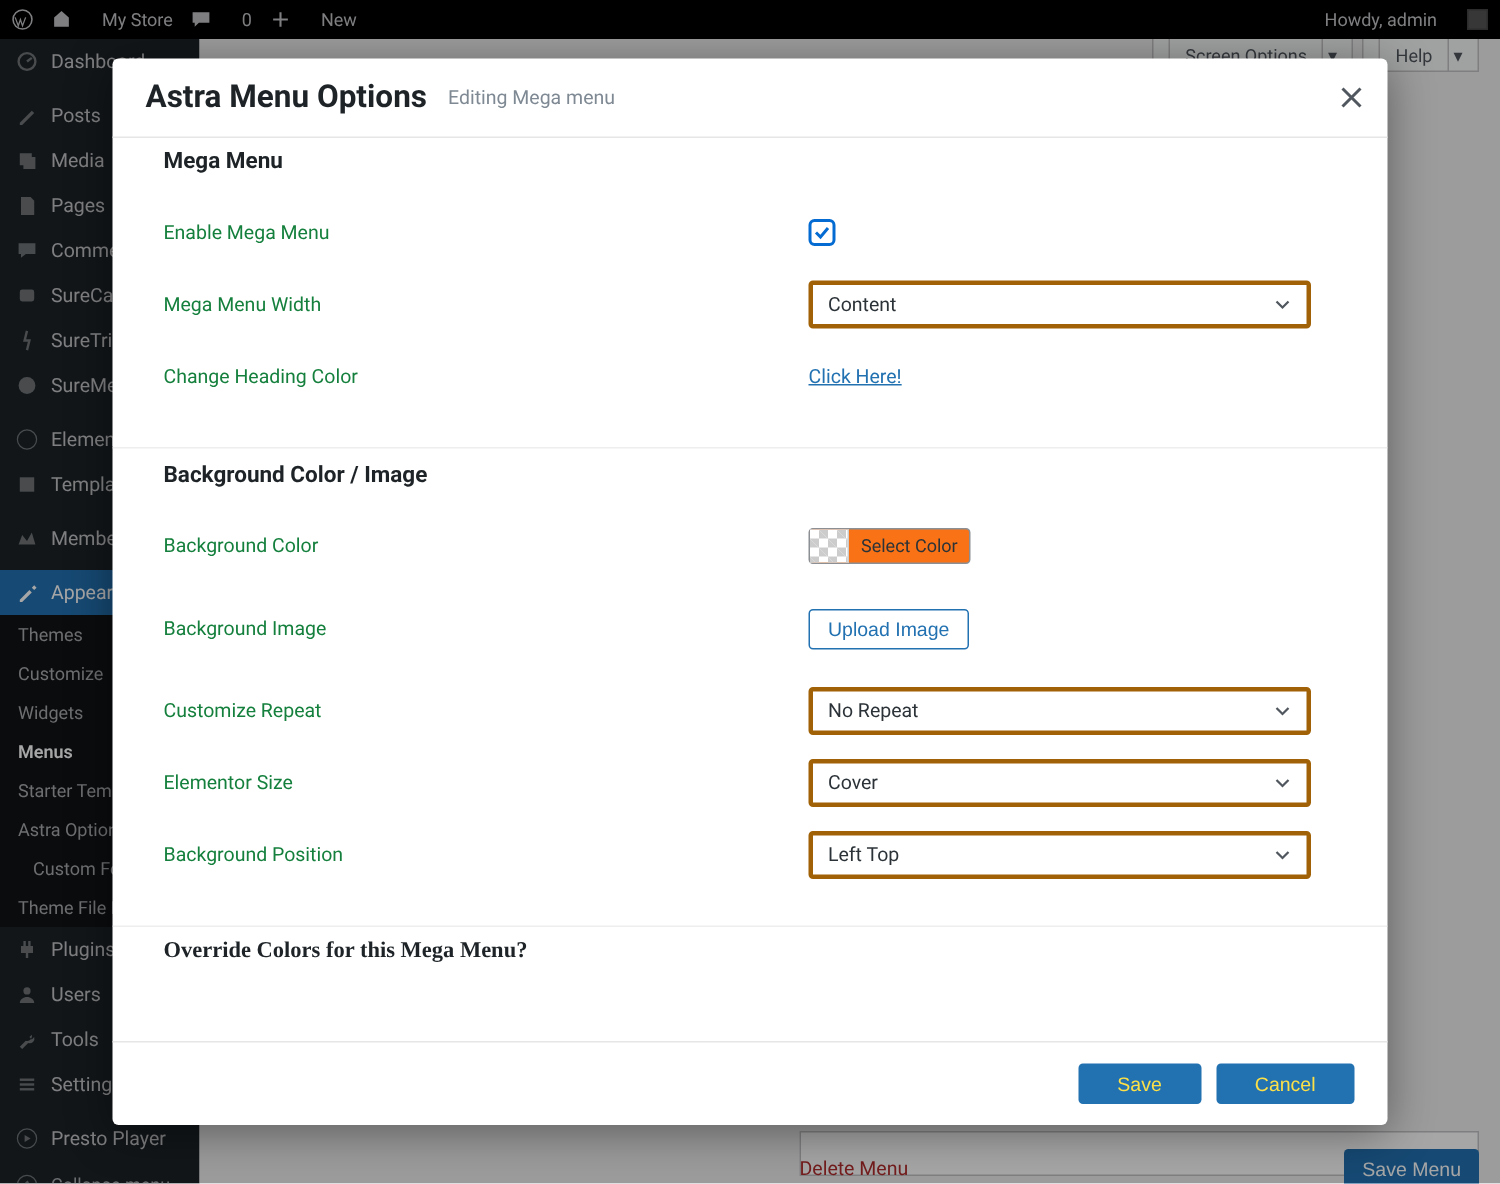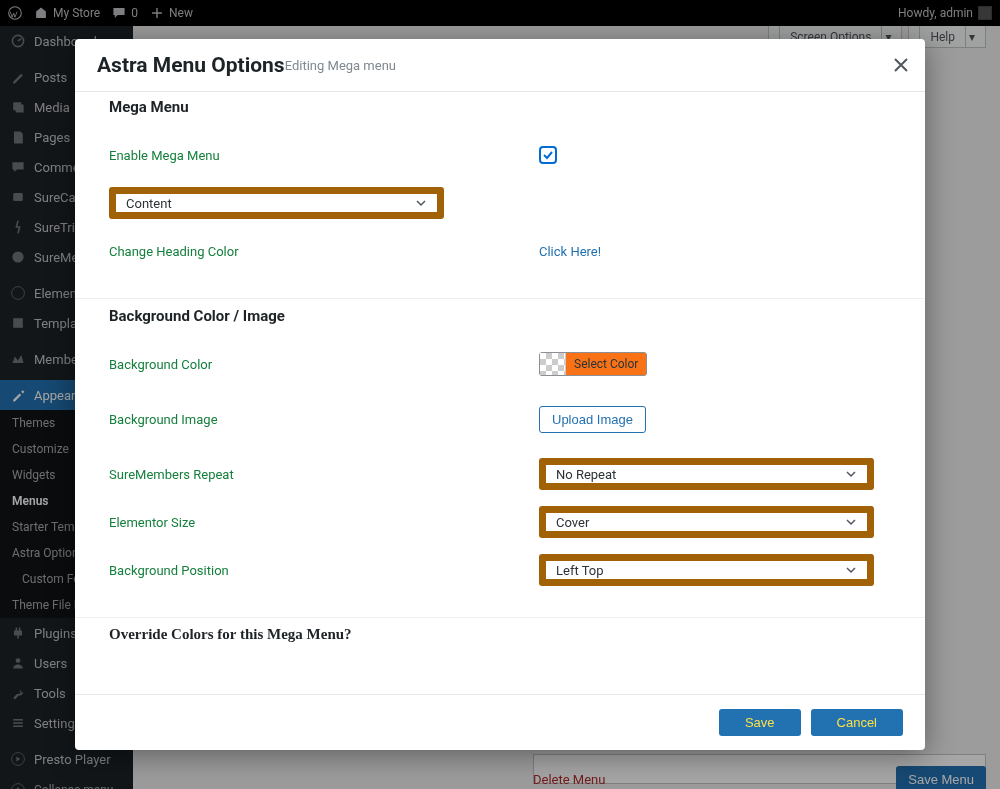--- a/index.html
+++ b/index.html
@@ -20,21 +20,21 @@
     height: 26px;
     background: #000;
     color: #c3c4c7;
     display: flex;
     align-items: center;
     padding: 0 8px;
     font-size: 12px;
     justify-content: space-between;
   }
   .wp-adminbar .left, .wp-adminbar .right { display:flex; align-items:center; gap:12px;}
-  .ab-item { display:flex; align-items:flex-end; gap:5px; color:#c3c4c7;}
+  .ab-item { display:flex; align-items:flex-end; gap:20px; color:#c3c4c7;}
   .ab-icon { width:14px; height:14px; display:inline-block;}
   .ab-avatar { width:14px;height:14px;background:#555;border:1px solid #444;}
   
   .wp-sidebar {
     position:absolute;
     top:26px; left:0; bottom:0;
     width:133px;
     background:#1d2327;
     color:#c3c4c7;
     font-size:13px;
@@ -79,21 +79,21 @@
   .modal {
     position:absolute; top:39px; left:75px; width:850px; height:711px;
     background:#fff; border-radius:4px; box-shadow:0 5px 30px rgba(0,0,0,.4);
     display:flex; flex-direction:column;
   }
   .modal-header {
     display:flex; align-items:center; padding:14px 22px 14px 22px;
     border-bottom:1px solid #e6e6e6;
   }
   .modal-title { font-size:21px; font-weight:700; color:#1d2327;}
-  .modal-sub { color:#7e8993; font-size:13px;}
+  .modal-sub { margin-left:14px; color:#7e8993; font-size:13px;}
   .modal-close {
     margin-left:auto; width:48px; height:48px; display:flex;align-items:center;justify-content:center;
     border-left:1px solid #e6e6e6; margin:-14px -22px -14px auto; padding:0;
     font-size:18px; color:#50575e; background:none;border:none;cursor:pointer;
   }
   .modal-body {
     flex:1; overflow:auto;
   }
   .section { padding:8px 34px 20px; border-bottom:1px solid #eee;}
   .section:last-of-type{border-bottom:none;font-family:Liberation Serif, serif;}
@@ -103,25 +103,25 @@
   .row-label { width:430px; color:#15803d; font-size:13px;}
   .row-control { flex:1; display:flex; align-items:center;}
   
   .cbx {
     width:18px;height:18px;border:2px solid #046bd2;border-radius:4px;
     display:flex;align-items:center;justify-content:center;color:#046bd2;background:#fff;
   }
   .cbx svg{width:12px;height:12px;}
   
   .sel {
-    width:335px;height:32px;border:7px solid #a16207;border-radius:3px;background:#fff;
+    width:335px;height:32px;border:3px solid #a16207;border-radius:3px;background:#fff;
     display:flex;align-items:center;padding:0 10px;justify-content:space-between;color:#2c3338;font-size:13px;
   }
   .sel .caret{color:#50575e;}
-  .link { color:#2271b1; font-size:13px;}
+  .link { color:#2271b1; text-decoration:underline; font-size:13px;}
   
   .color-btn {
     display:flex;align-items:center;border:1px solid #8c8f94;border-radius:3px;height:24px;background:#f97316;
   }
   .swatch {
     width:26px;height:22px;border-right:1px solid #ccc;
     background-image:
       linear-gradient(45deg,#ccc 25%,transparent 25%,transparent 75%,#ccc 75%,#ccc),
       linear-gradient(45deg,#ccc 25%,transparent 25%,transparent 75%,#ccc 75%,#ccc);
     background-size:12px 12px;
@@ -341,20 +341,21 @@
         <div class="row-label">Enable Mega Menu</div>
         <div class="row-control">
           <div class="cbx">
             <svg viewBox="0 0 12 12">
                 <path d="M2 6l3 3 5-6" stroke="#046bd2" stroke-width="2" fill="none"></path>
               </svg>
           </div>
         </div>
       </div>
       <div class="row">
+        <div class="row-label">Mega Menu Width</div>
         <div class="row-control">
           <div class="sel">
             <span>Content</span>
             <svg class="caret" width="12" height="12" viewBox="0 0 12 12">
                 <path d="M2 4l4 4 4-4" stroke="#50575e" stroke-width="1.5" fill="none"></path>
               </svg>
           </div>
         </div>
       </div>
       <div class="row">
@@ -376,21 +377,21 @@
           </div>
         </div>
       </div>
       <div class="row" style="min-height:56px;">
         <div class="row-label">Background Image</div>
         <div class="row-control">
           <button class="upload-btn">Upload Image</button>
         </div>
       </div>
       <div class="row">
-        <div class="row-label">SureMembers Repeat</div>
+        <div class="row-label">Customize Repeat</div>
         <div class="row-control">
           <div class="sel">
             <span>No Repeat</span>
             <svg class="caret" width="12" height="12" viewBox="0 0 12 12">
                 <path d="M2 4l4 4 4-4" stroke="#50575e" stroke-width="1.5" fill="none"></path>
               </svg>
           </div>
         </div>
       </div>
       <div class="row">

